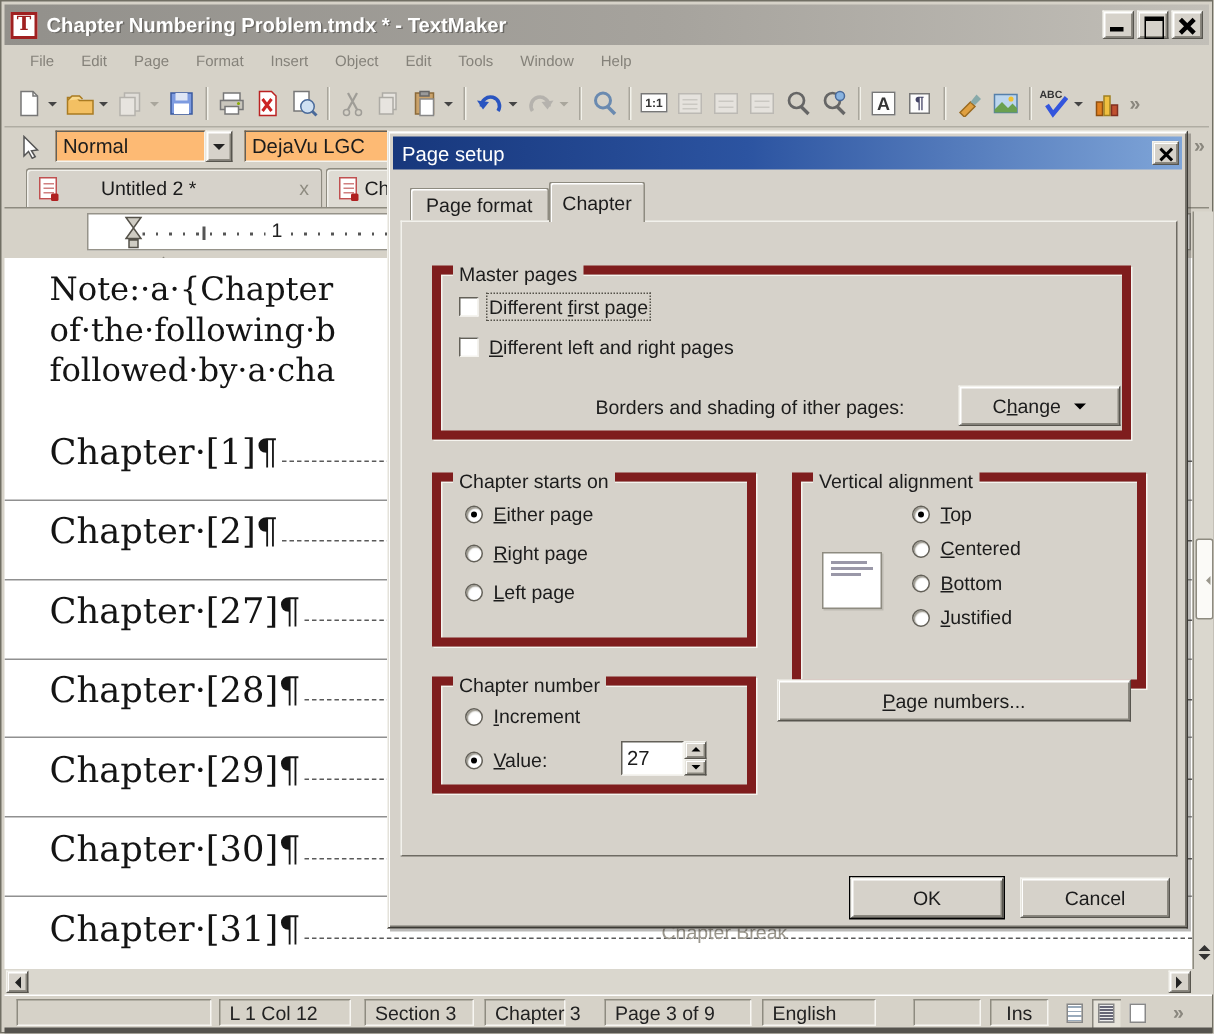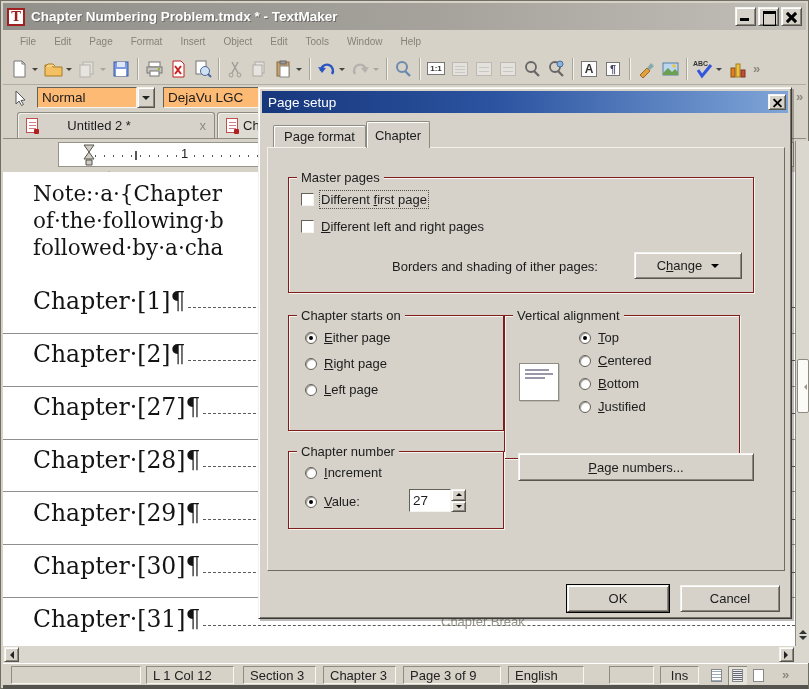--- a/index.html
+++ b/index.html
@@ -108,21 +108,21 @@
   #dlg-close::before,#dlg-close::after { content:""; position:absolute; left:3px; top:7px; width:11px; height:2px; background:#000; }
   #dlg-close::before { transform:rotate(45deg); } #dlg-close::after { transform:rotate(-45deg); }
 
   .dlgtab { position:absolute; background:#d6d2ca; border:1px solid #8e8b80; border-bottom:none; border-radius:2px 2px 0 0;
     box-shadow:inset 1px 1px 0 #fff; display:flex; align-items:center; justify-content:center; font-size:13px; }
   #tab-pageformat { left:14px; top:37px; width:93px; height:22px; z-index:1; }
   #tab-chapter { left:107px; top:33px; width:64px; height:27px; z-index:3; }
   #dlg-panel { position:absolute; left:8px; top:59px; width:518px; height:424px; background:#d6d2ca;
     border:1px solid; border-color:#f2f1ec #6e6b63 #6e6b63 #f2f1ec; z-index:2; }
 
-  .group { position:absolute; border:1px solid #7f1d1d; box-shadow:inset 1px 1px 0 #f5f4ef, 1px 1px 0 #f5f4ef; }
+  .group { position:absolute; border:6px solid #7f1d1d; box-shadow:inset 1px 1px 0 #f5f4ef, 1px 1px 0 #f5f4ef; }
   .legend { position:absolute; top:-8px; left:8px; background:#d6d2ca; padding:0 4px; font-size:13px; }
 
   .optrow { position:absolute; display:flex; align-items:center; }
   .cb { width:13px; height:13px; background:#fff; border:1px solid; border-color:#636058 #f5f4ef #f5f4ef #636058; margin-right:7px; flex:none; }
   .rb { width:12px; height:12px; border-radius:50%; background:#fff; border:1px solid #636058; box-shadow:inset 1px 1px 1px #9a978c; margin-right:7px; flex:none; position:relative; }
   .rb.on::after { content:""; position:absolute; left:3px; top:3px; width:4px; height:4px; border-radius:50%; background:#000; }
   .focusdotted { outline:1px dotted #55524a; outline-offset:1px; }
 
   .pushbtn { display:flex; align-items:center; justify-content:center; font-size:13px; }
   .defbtn { box-shadow:0 0 0 1px #000, inset 1px 1px 0 #fff, inset -1px -1px 0 #8a877e; }
@@ -441,21 +441,21 @@
     <div class="sbtn b-out" style="left:776px">
         <span class="tri-r"></span>
       </div>
   </div>
   <div id="sbcorner"></div>
 
   <div id="statusbar">
     <div class="scell cellin" style="left:8px;width:130px"></div>
     <div class="scell cellin" style="left:143px;width:88px">L 1 Col 12</div>
     <div class="scell cellin" style="left:240px;width:73px">Section 3</div>
-    <div class="scell cellin" style="left:320px;width:73px">Chapter 3</div>
+    <div class="scell cellin" style="left:320px;width:54px">Chapter 3</div>
     <div class="scell cellin" style="left:400px;width:98px">Page 3 of 9</div>
     <div class="scell cellin" style="left:505px;width:76px">English</div>
     <div class="scell cellin" style="left:606px;width:45px"></div>
     <div class="scell cellin" style="left:657px;width:39px;justify-content:center">Ins</div>
     <div class="viewbtn" style="left:704px">
         <span class="vico lines"></span>
       </div>
     <div class="viewbtn pressed" style="left:725px">
         <span class="vico dense"></span>
       </div>
@@ -504,21 +504,21 @@
         <div class="optrow" style="left:16px;top:40px">
           <span class="rb"></span>
           <span><u>R</u>ight page</span>
         </div>
         <div class="optrow" style="left:16px;top:66px">
           <span class="rb"></span>
           <span><u>L</u>eft page</span>
         </div>
       </div>
 
-      <div class="group" style="left:236px;top:167px;width:236px;height:144px">
+      <div class="group" style="left:260px;top:167px;width:236px;height:144px">
         <span class="legend">Vertical alignment</span>
         <div id="valign-preview">
           <i style="top:5px;width:24px"></i>
             <i style="top:9px;width:28px"></i>
             <i style="top:13px;width:20px"></i>
         </div>
         <div class="optrow" style="left:74px;top:14px">
           <span class="rb on"></span>
           <span><u>T</u>op</span>
         </div>

